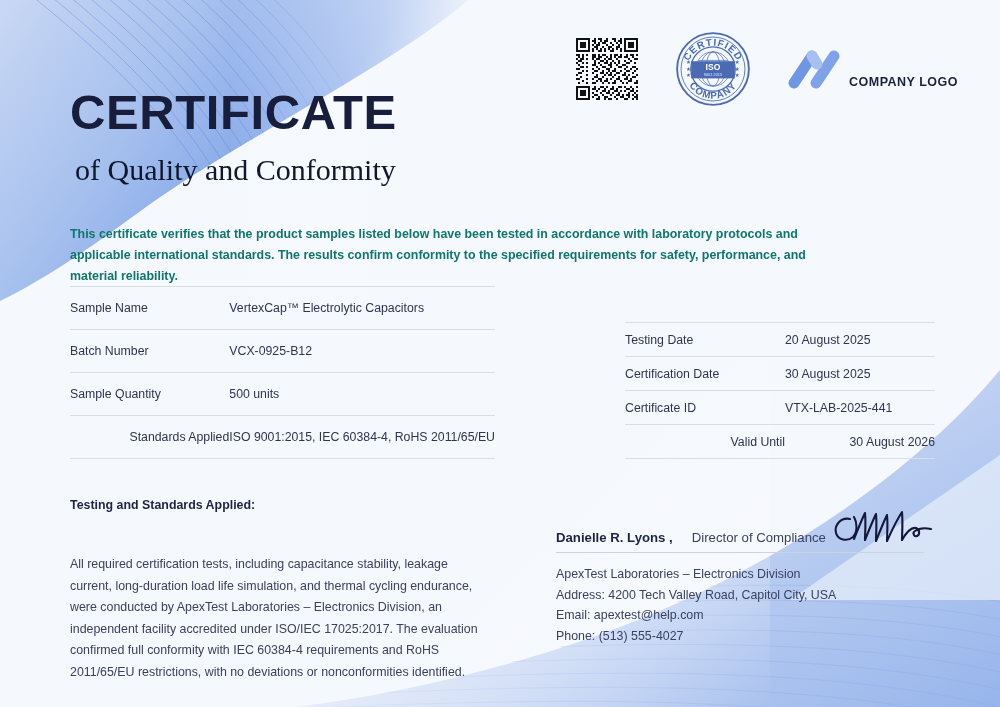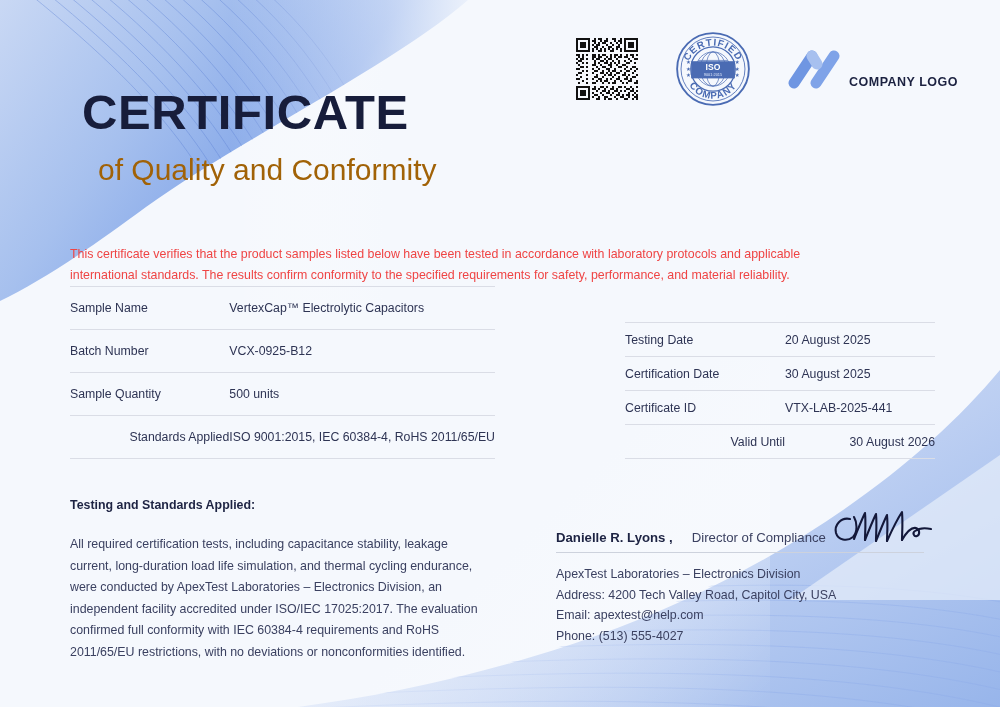--- a/index.html
+++ b/index.html
@@ -57,49 +57,50 @@
   .logo-text {
     font-size: 12.5px;
     font-weight: bold;
     letter-spacing: 0.5px;
     color: #1b2140;
   }
 
   
   .title-wrap {
     position: absolute;
-    left: 82px;
+    left: 70px;
     top: 88px;
   }
   .title-main {
     font-size: 49px;
     font-weight: bold;
     letter-spacing: 0.6px;
     color: #171d3b;
     line-height: 1.0;
     margin: 0;
   }
   .title-sub {
     font-size: 30px;
     font-weight: normal;
-    color: #a16207;
+    color: #0f172a;
     line-height: 1.0;
-    margin: 18px 0 0 16px;
+    margin: 18px 0 0 5px;
+    font-family: Liberation Serif, serif;
   }
 
   
   .intro {
     position: absolute;
     left: 70px;
-    top: 232px;
+    top: 212px;
     width: 745px;
     font-size: 12.4px;
-    font-weight: normal;
+    font-weight: bold;
     line-height: 1.68;
-    color: #ef4444;
+    color: #0f766e;
   }
 
   
   .tables {
     position: absolute;
     left: 70px;
     top: 286px;
     width: 865px;
     display: flex;
     justify-content: space-between;
@@ -130,21 +131,21 @@
     font-weight: bold;
     color: #1d2343;
   }
   .bottom-left {
     position: absolute;
     left: 70px;
     top: 498px;
     width: 410px;
   }
   .body-para {
-    margin-top: 22px;
+    margin-top: 42px;
     font-size: 12.4px;
     line-height: 1.74;
     color: #3b4161;
   }
   .bottom-right {
     position: absolute;
     left: 556px;
     top: 498px;
     width: 390px;
   }

